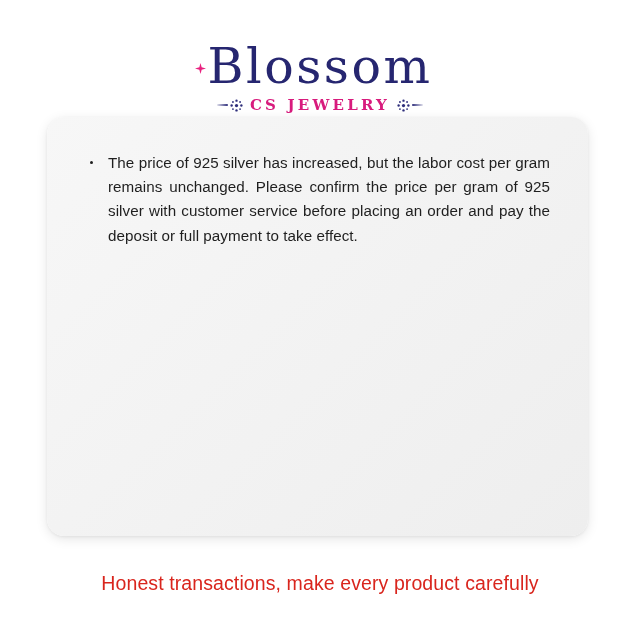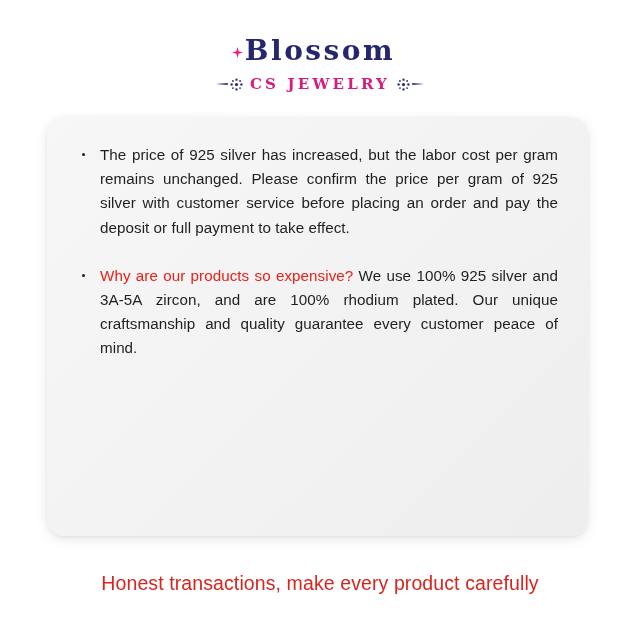--- a/index.html
+++ b/index.html
@@ -22,39 +22,41 @@
   }
 
   
   .brand {
     text-align: center;
     padding-top: 27px;
   }
 
   .brand-name {
     font-family: "DejaVu Serif", "Liberation Serif", serif;
-    font-size: 28px;
+    font-size: 49px;
     line-height: 48px;
     letter-spacing: 2.5px;
     color: #262670;
-    font-weight: 700;
+    font-weight: 400;
     position: relative;
     display: inline-block;
     white-space: nowrap;
+    margin-top: 16px;
   }
 
   .brand-sparkle {
     position: absolute;
     left: -13px;
     top: 20px;
     width: 11px;
     height: 11px;
   }
 
   .brand-sub {
+    margin-top: 5px;
     display: flex;
     align-items: center;
     justify-content: center;
     gap: 6px;
   }
 
   .brand-sub-text {
     font-family: "DejaVu Serif", "Liberation Serif", serif;
     font-size: 15px;
     font-weight: 700;
@@ -90,21 +92,21 @@
     height: 419px;
     box-sizing: border-box;
     background: linear-gradient(135deg, #f7f7f7 0%, #f2f2f2 55%, #eeeeee 100%);
     border-radius: 17px;
     box-shadow: 0 3px 12px rgba(0,0,0,0.10), 0 1px 3px rgba(0,0,0,0.06);
     padding: 26px 30px 26px 30px;
   }
 
   .notice-list {
     list-style: none;
-    margin: 0;
+    margin: 8px;
     padding: 0;
   }
 
   .notice-item {
     position: relative;
     padding-left: 23px;
     margin-bottom: 24px;
     font-size: 15.2px;
     line-height: 24.2px;
     color: #1f1f1f;
@@ -204,22 +206,19 @@
 
   <div class="notice-card">
     <ul class="notice-list">
 
       <li class="notice-item">
         <span>The price of 925 silver has increased, but the labor cost per gram remains unchanged. Please confirm the price per gram of 925 silver with customer service before placing an order and pay the deposit or full payment to take effect.</span>
       </li>
 
 
 
-      <li class="notice-item">
-        <span class="q-red">Why are our products so expensive?</span><span>&nbsp;</span><span>We use 100% 925 silver and 3A-5A zircon, and are 100% rhodium plated. Our unique craftsmanship and quality guarantee every customer peace of mind.</span>
-      </li>
 
     </ul>
   </div>
 
   <div class="tagline">Honest transactions, make every product carefully</div>
 
 </div>
 
 </body></html>

